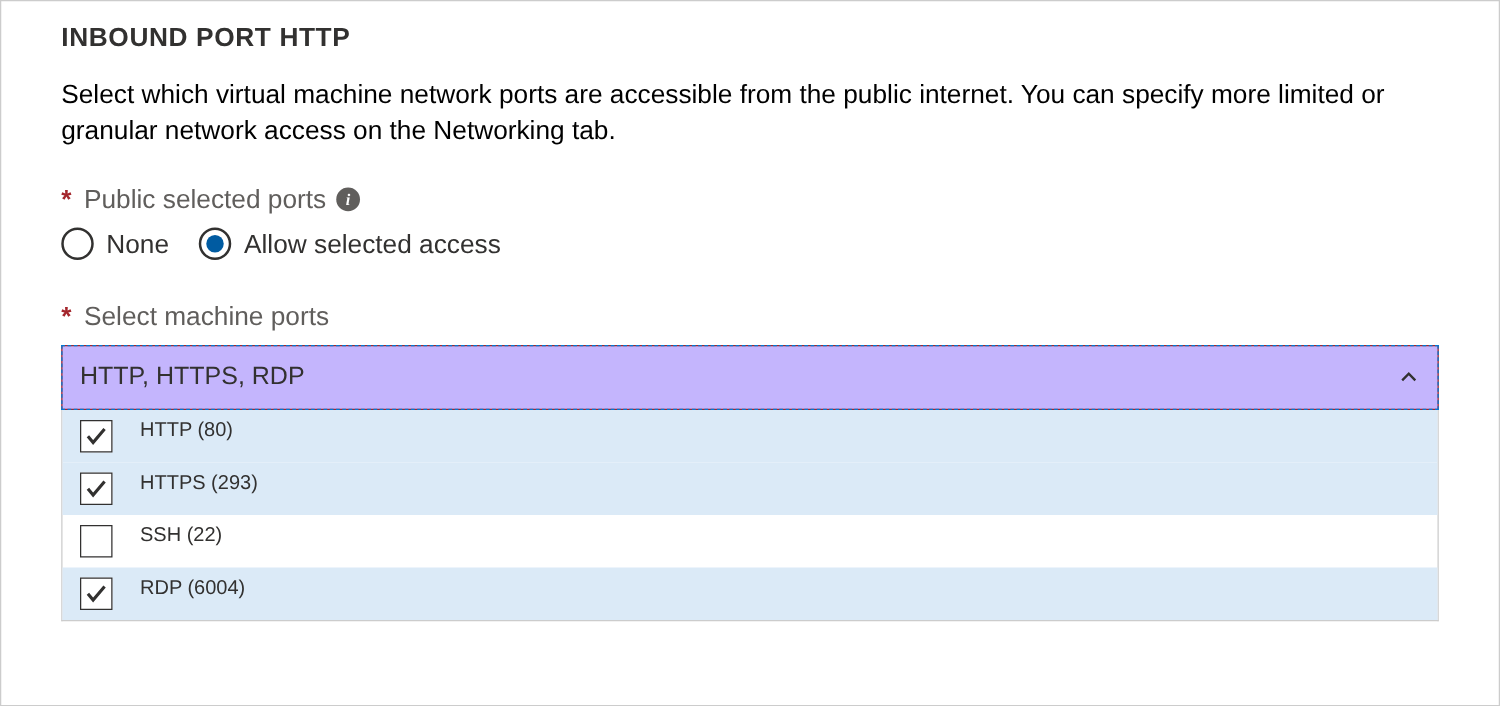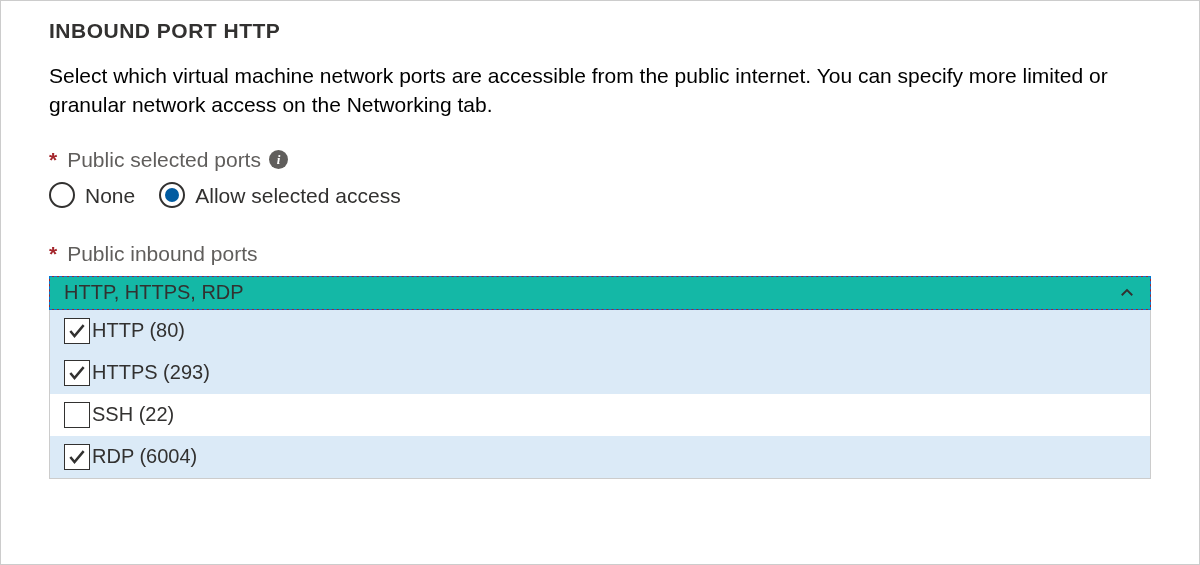--- a/index.html
+++ b/index.html
@@ -89,53 +89,53 @@
     .radio-label {
       font-size: 21px;
       color: #323130;
     }
     .dropdown-wrapper {
       position: relative;
       width: 100%;
     }
     .dropdown-control {
       width: 100%;
-      height: 34px;
+      height: 52px;
       border: 1px solid #a4262c;
       outline: 1px dashed #0078d4;
       outline-offset: -1px;
       display: flex;
       align-items: center;
       justify-content: space-between;
       padding: 0 14px;
       cursor: pointer;
-      background: #14b8a6;
+      background: #c4b5fd;
     }
     .dropdown-value {
       font-size: 20px;
       color: #323130;
     }
     .chevron {
       display: inline-flex;
     }
     .chevron svg {
       width: 18px;
       height: 18px;
     }
     .dropdown-list {
       border: 1px solid #ccc;
       border-top: none;
       width: 100%;
     }
     .dropdown-item {
       display: flex;
-      align-items: center;
-      gap: 2px;
+      align-items: flex-start;
+      gap: 22px;
       padding: 8px 14px;
-      font-size: 20px;
+      font-size: 16px;
       color: #323130;
       cursor: pointer;
     }
     .dropdown-item.selected {
       background: #dbeaf7;
     }
     .checkbox {
       width: 26px;
       height: 26px;
       border: 1px solid #323130;
@@ -173,21 +173,21 @@
     <span class="radio-label">None</span>
   </div>
   <div class="radio-option">
     <span class="radio-circle selected"></span>
     <span class="radio-label">Allow selected access</span>
   </div>
 </div>
 
 <div class="field-label">
   <span class="required-asterisk">*</span>
-  <span>Public inbound ports</span>
+  <span>Select machine ports</span>
 </div>
 
 <div class="dropdown-wrapper">
   <div class="dropdown-control">
     <span class="dropdown-value">HTTP, HTTPS, RDP</span>
     <span class="chevron">
       <svg viewBox="0 0 24 24" fill="none" stroke="#323130" stroke-width="2.5">
         <polyline points="5 15 12 8 19 15"></polyline>
       </svg>
     </span>

